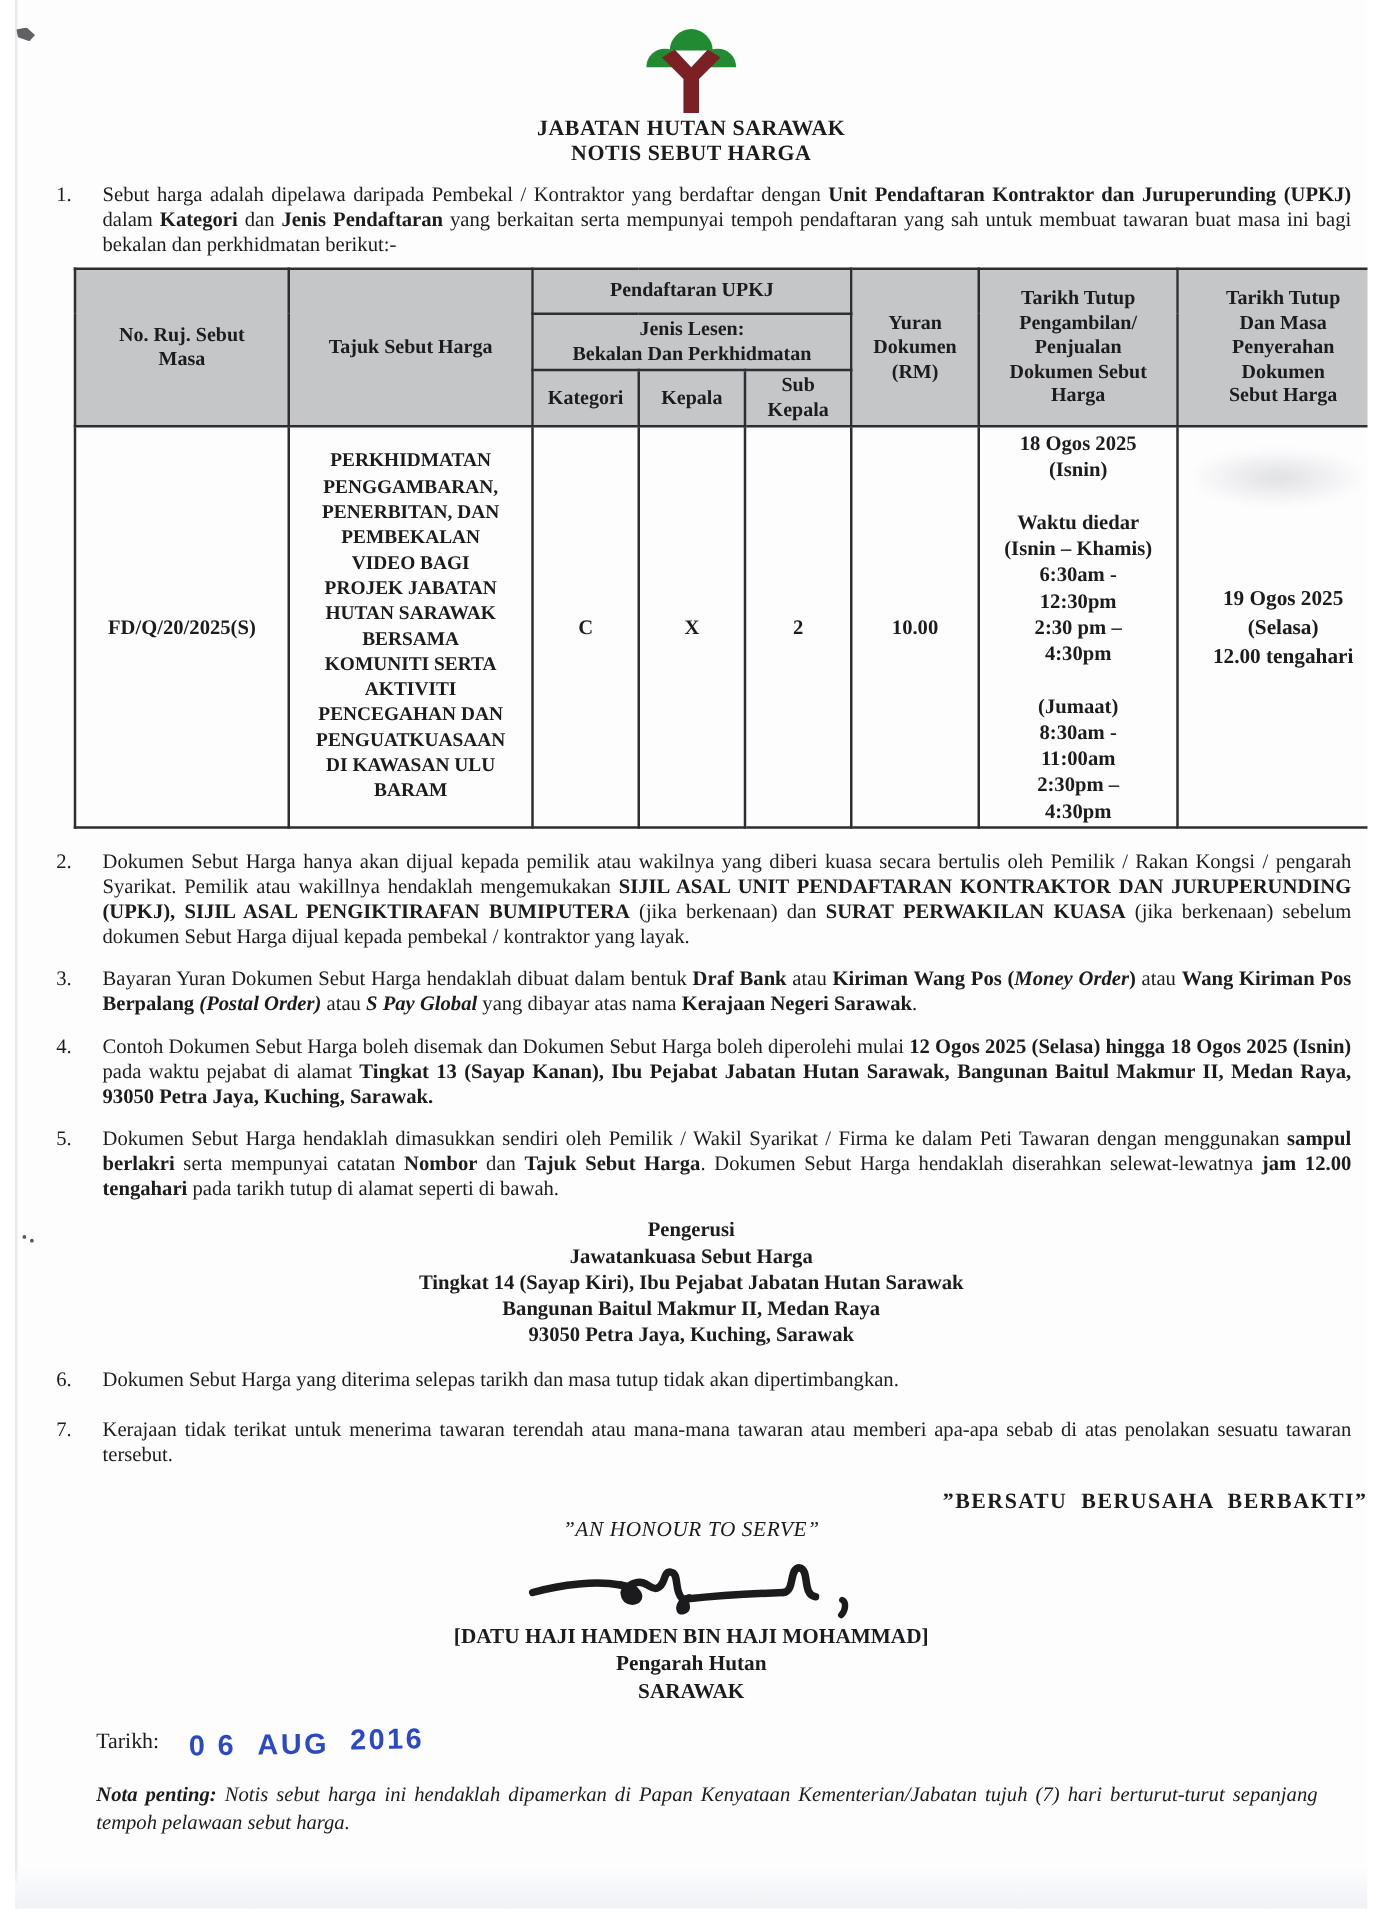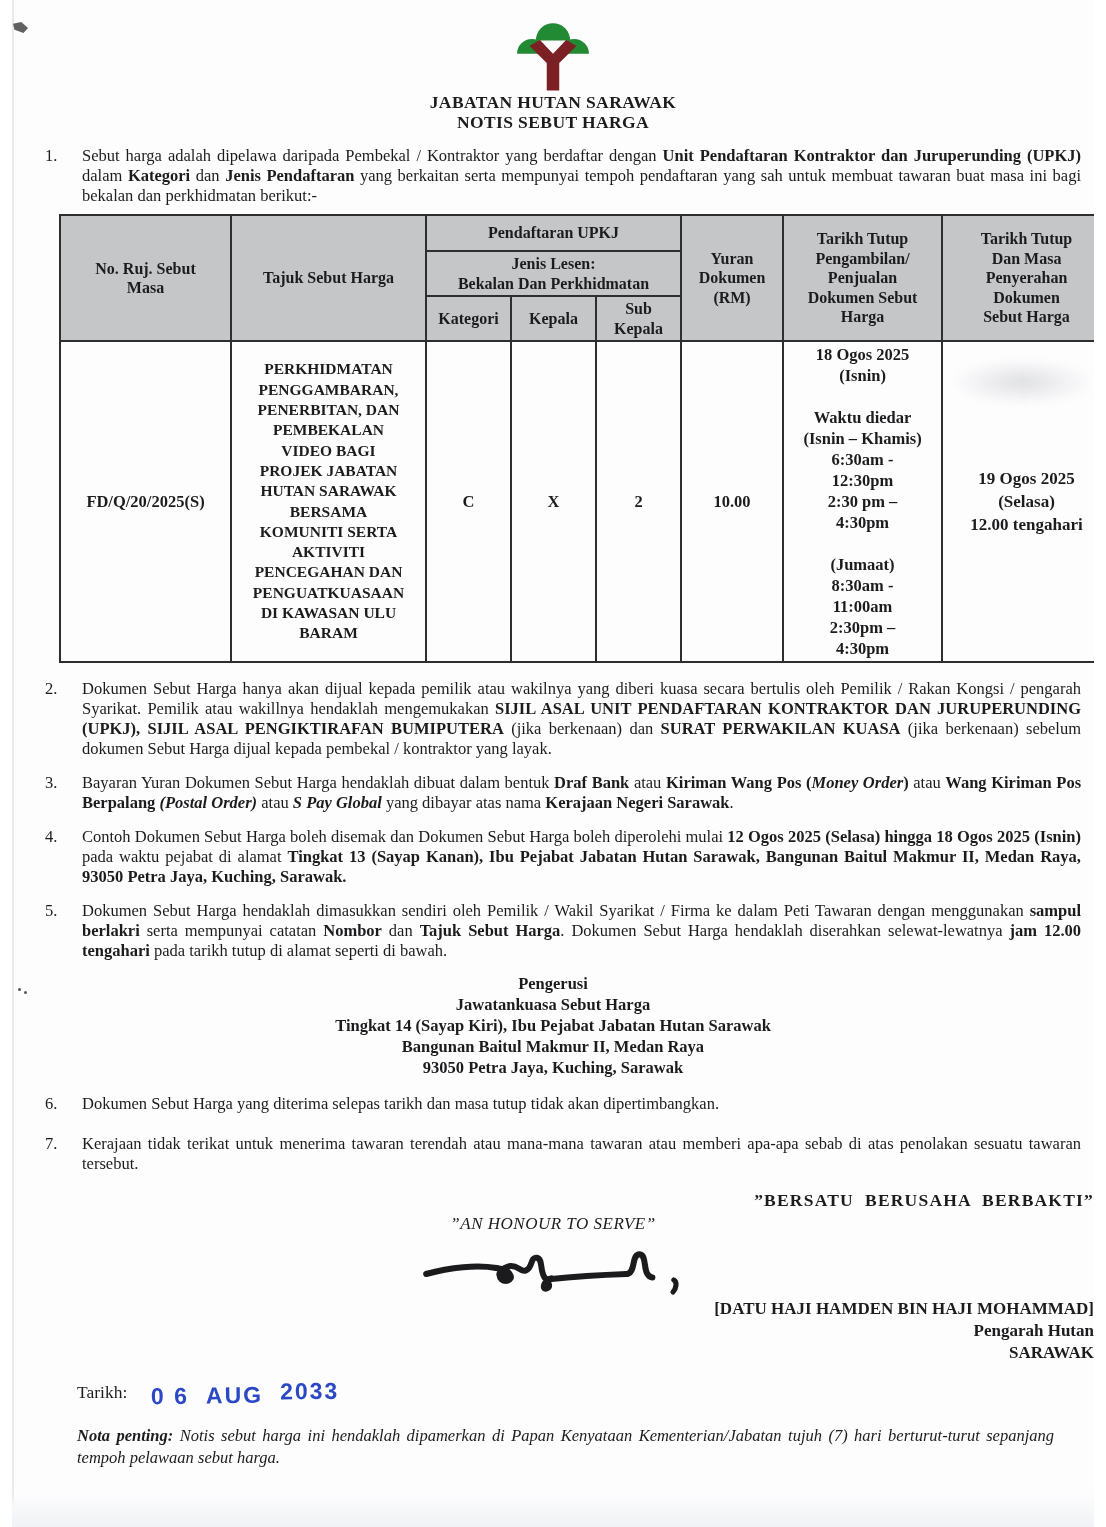--- a/index.html
+++ b/index.html
@@ -52,21 +52,21 @@
   .cell-tajuk{font-size:15.5px;line-height:20.3px;}
   .cell-code{font-size:16.5px;}
   .cell-dates{font-size:16.5px;line-height:21px;}
   .cell-dates2{font-size:17px;line-height:23px;}
 
   
   .address-block{margin-top:12px;text-align:center;font-weight:bold;font-size:16.5px;line-height:21px;}
   .motto1{margin-top:16px;text-align:right;font-weight:bold;font-size:17.5px;letter-spacing:1.2px;white-space:pre;}
   .motto2{margin-top:3px;text-align:center;font-weight:normal;font-style:italic;font-size:17px;letter-spacing:.5px;}
   .signature-wrap{margin-top:4px;text-align:center;height:60px;}
-  .signatory-block{text-align:right;font-weight:bold;font-size:17px;line-height:22px;}
+  .signatory-block{text-align:center;font-weight:bold;font-size:17px;line-height:22px;}
 
   
   .tarikh-row{display:flex;align-items:flex-start;margin:18px 0 0 65px;}
   .tarikh-label{font-size:17.5px;}
   .stamp{margin-left:24px;display:flex;gap:17px;color:#2b49c5;
     font-family:"Liberation Sans",sans-serif;font-weight:bold;font-size:23px;letter-spacing:2px;
     transform:rotate(-.8deg);}
   .stamp .stamp-year{transform:translateY(-3px);}
 
   
@@ -243,21 +243,21 @@
     <div>[DATU HAJI HAMDEN BIN HAJI MOHAMMAD]</div>
     <div>Pengarah Hutan</div>
     <div>SARAWAK</div>
   </div>
 
   <div class="tarikh-row">
     <span class="tarikh-label">Tarikh:</span>
     <span class="stamp">
       <span class="stamp-day">0 6</span>
       <span class="stamp-month">AUG</span>
-      <span class="stamp-year">2033</span>
+      <span class="stamp-year">2016</span>
     </span>
   </div>
 
   <div class="nota">
     <span class="nota-label">Nota penting:</span><span> Notis sebut harga ini hendaklah dipamerkan di Papan Kenyataan Kementerian/Jabatan tujuh (7) hari berturut-turut sepanjang tempoh pelawaan sebut harga.</span>
   </div>
 
   <div class="scan-bottom-band"></div>
 </div>
 

